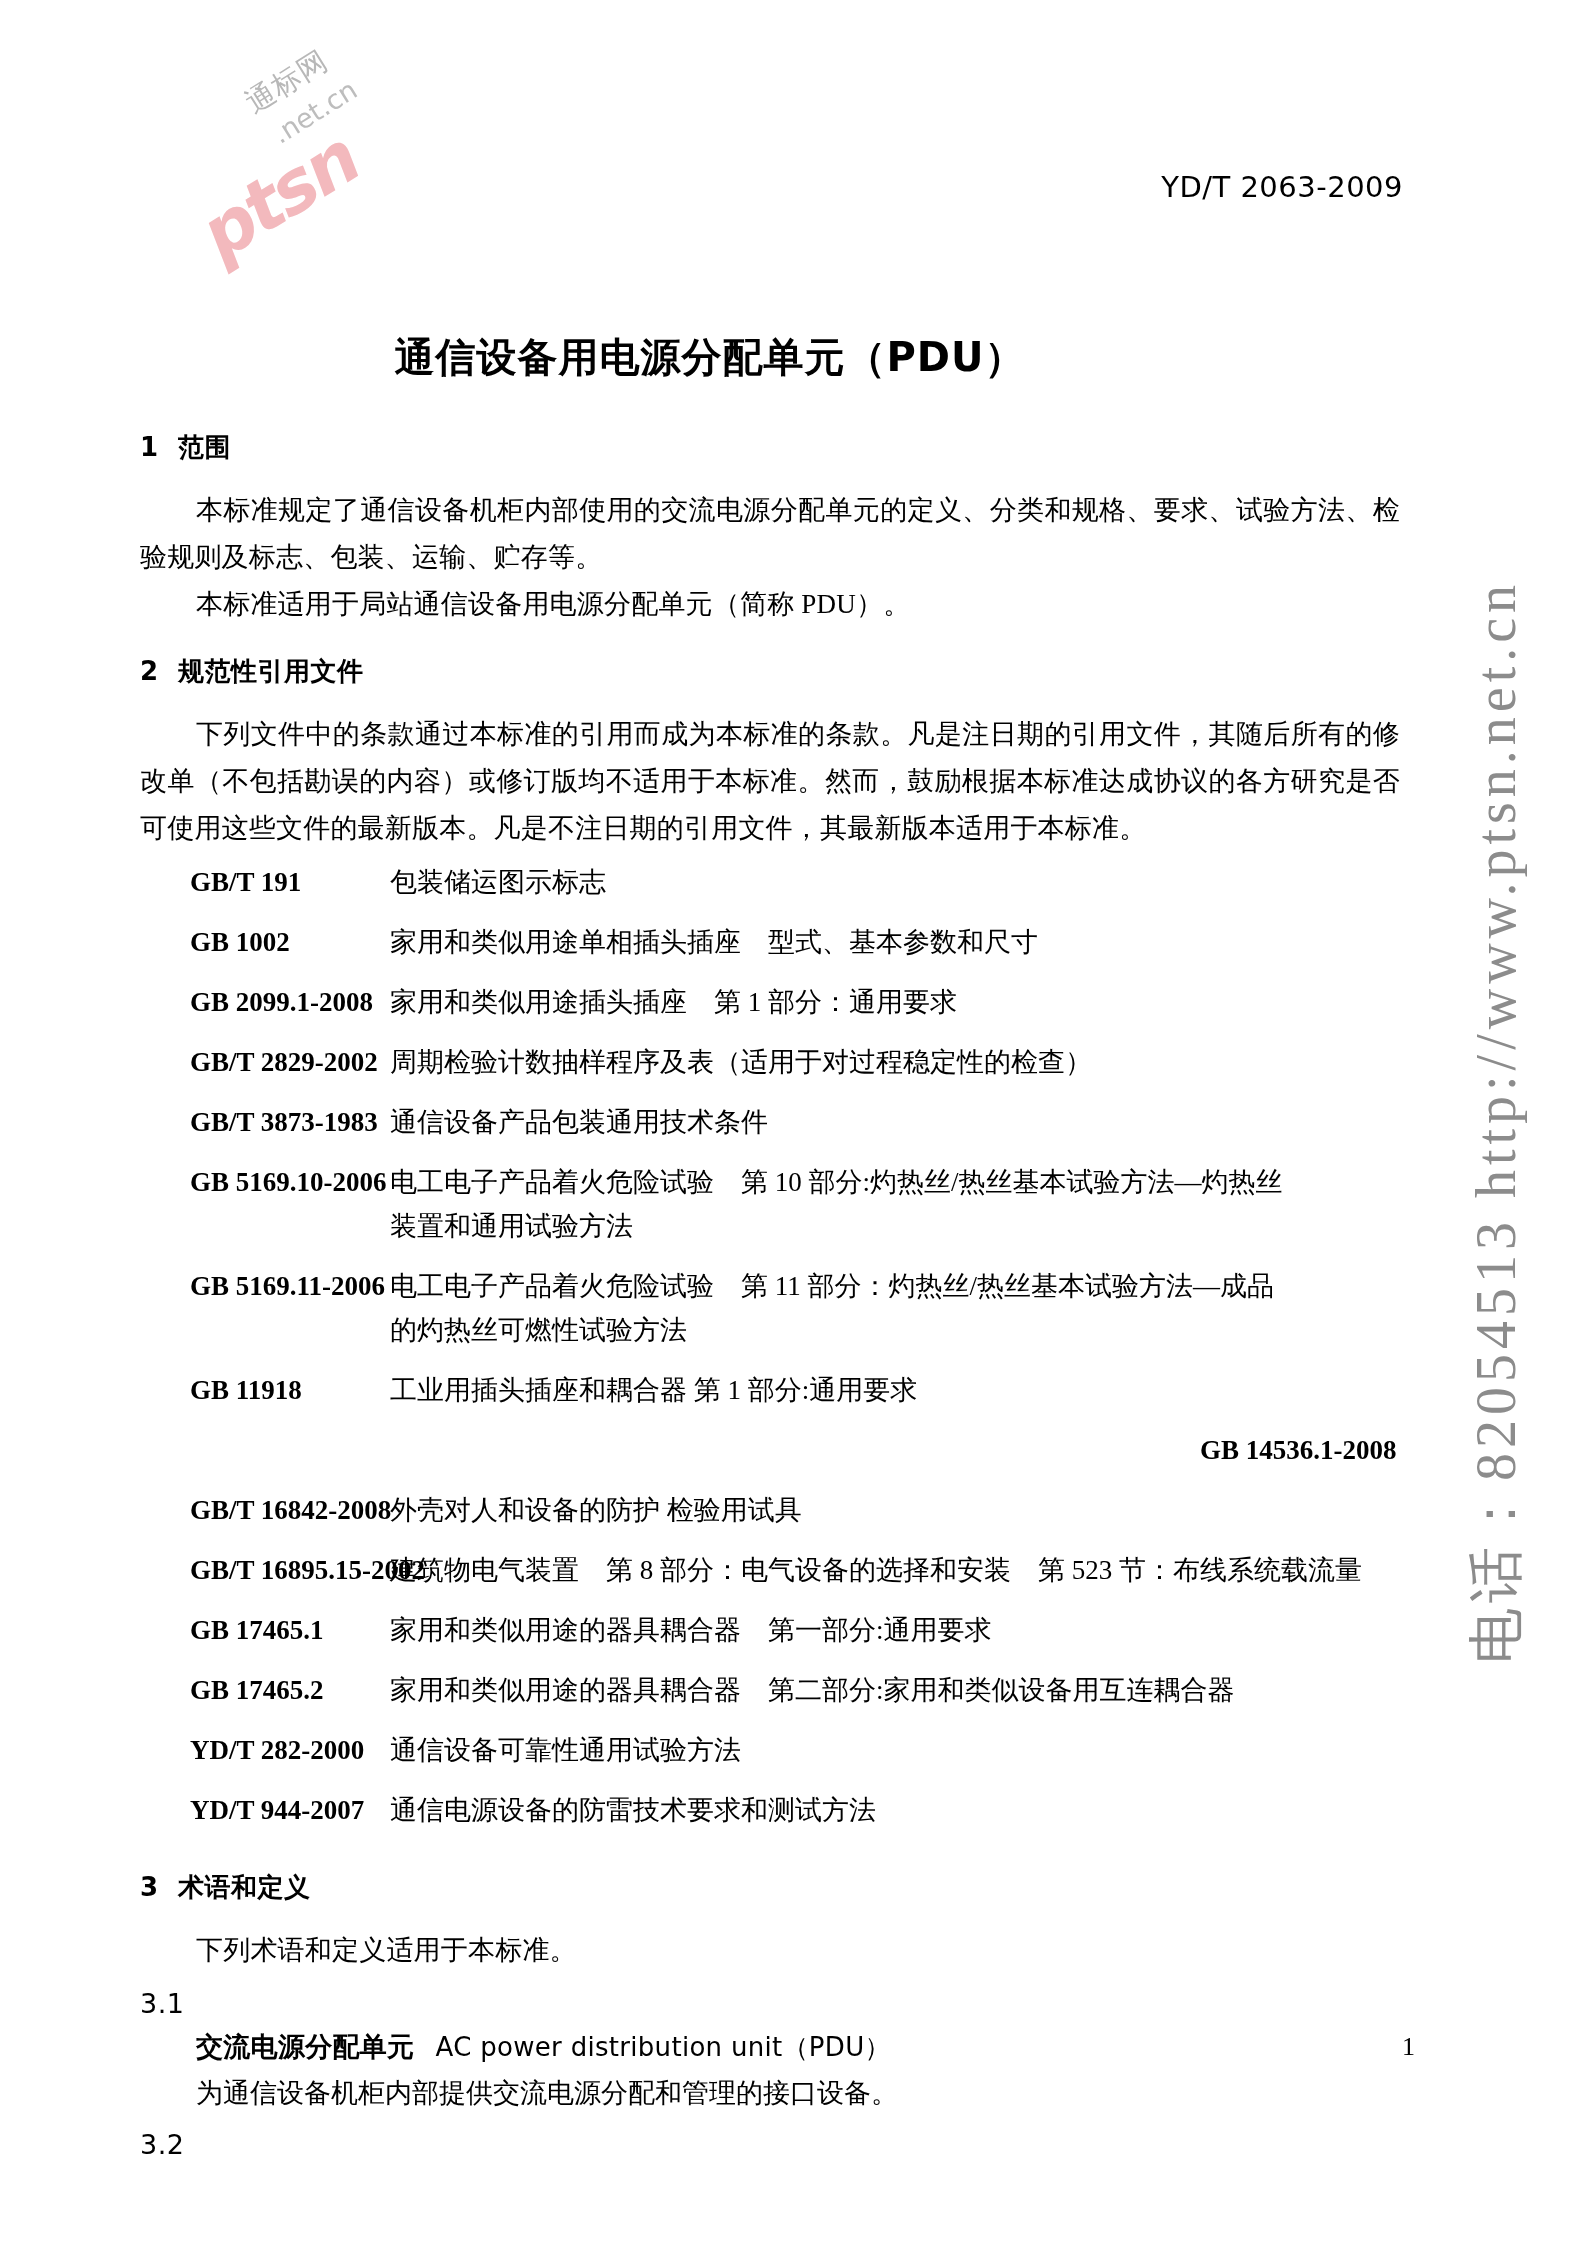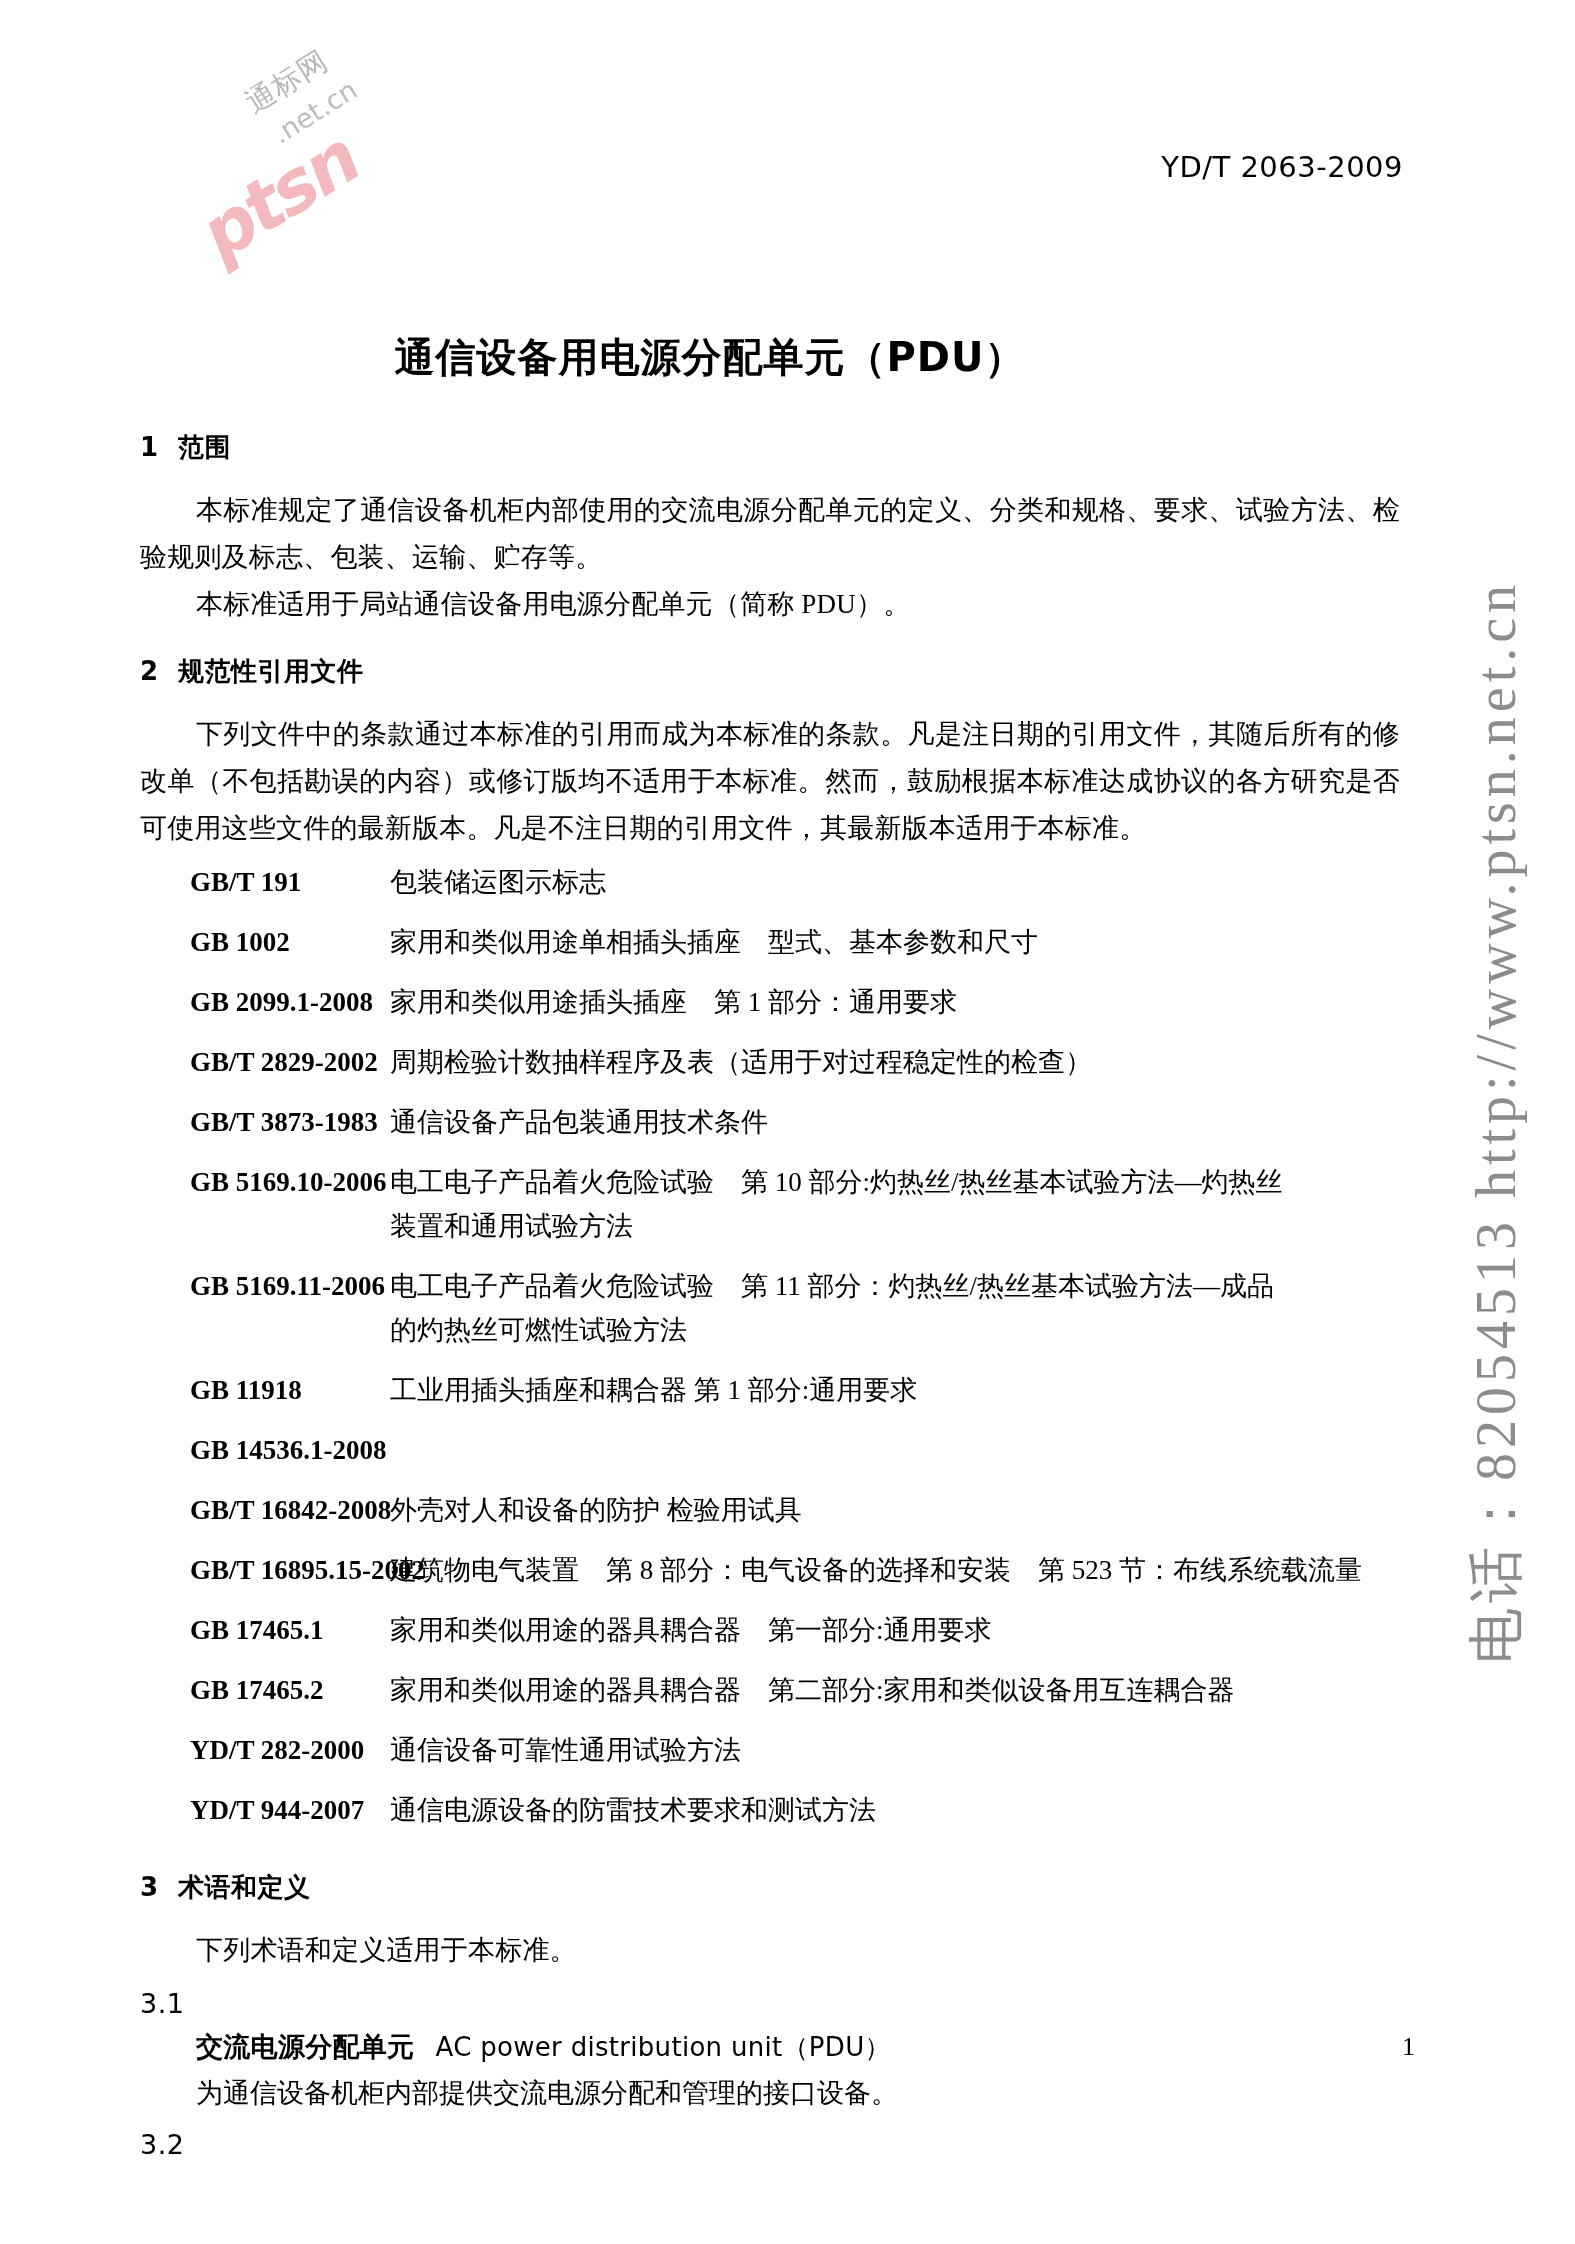--- a/index.html
+++ b/index.html
@@ -90,21 +90,21 @@
     font-family: "Liberation Serif", "DejaVu Serif", serif;
     font-size: 56px;
     color: #8c8c8c;
     letter-spacing: 5px;
   }
 
   
   #doc-header {
     position: absolute;
     left: 0;
-    top: 150px;
+    top: 170px;
     width: 1403px;
     text-align: right;
     font-family: "DejaVu Sans", sans-serif;
     font-size: 29px;
     font-weight: normal;
     letter-spacing: 0.5px;
   }
 
   
   #doc-title {
@@ -155,20 +155,21 @@
 
   
   .ref-list {
     margin: 8px 0 0 0;
     padding: 0;
   }
   .ref-row {
     display: flex;
     align-items: flex-start;
     margin-bottom: 16px;
+    justify-content: flex-end;
   }
   .ref-code {
     flex: 0 0 auto;
     width: 200px;
     padding-left: 50px;
     font-size: 27px;
     font-weight: bold;
     line-height: 44px;
     white-space: nowrap;
   }

